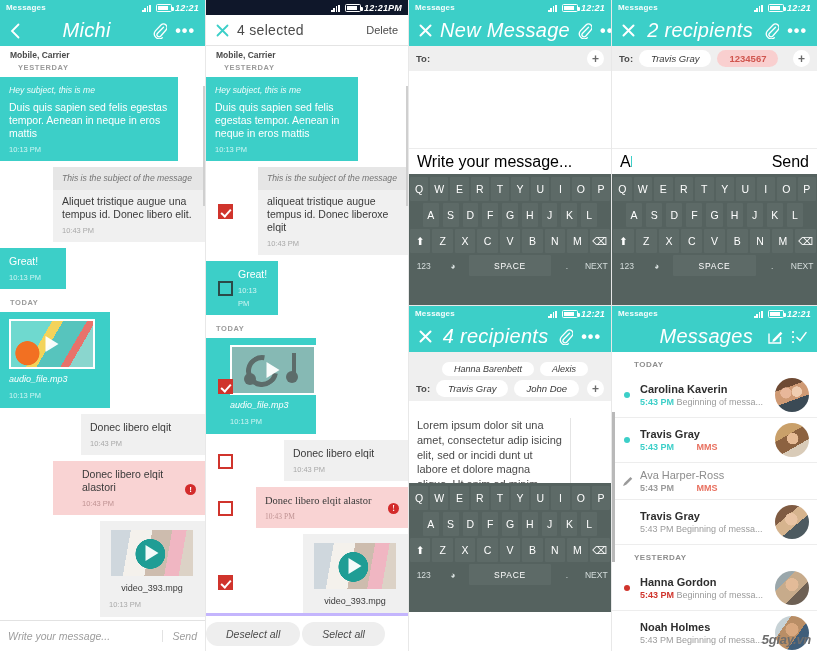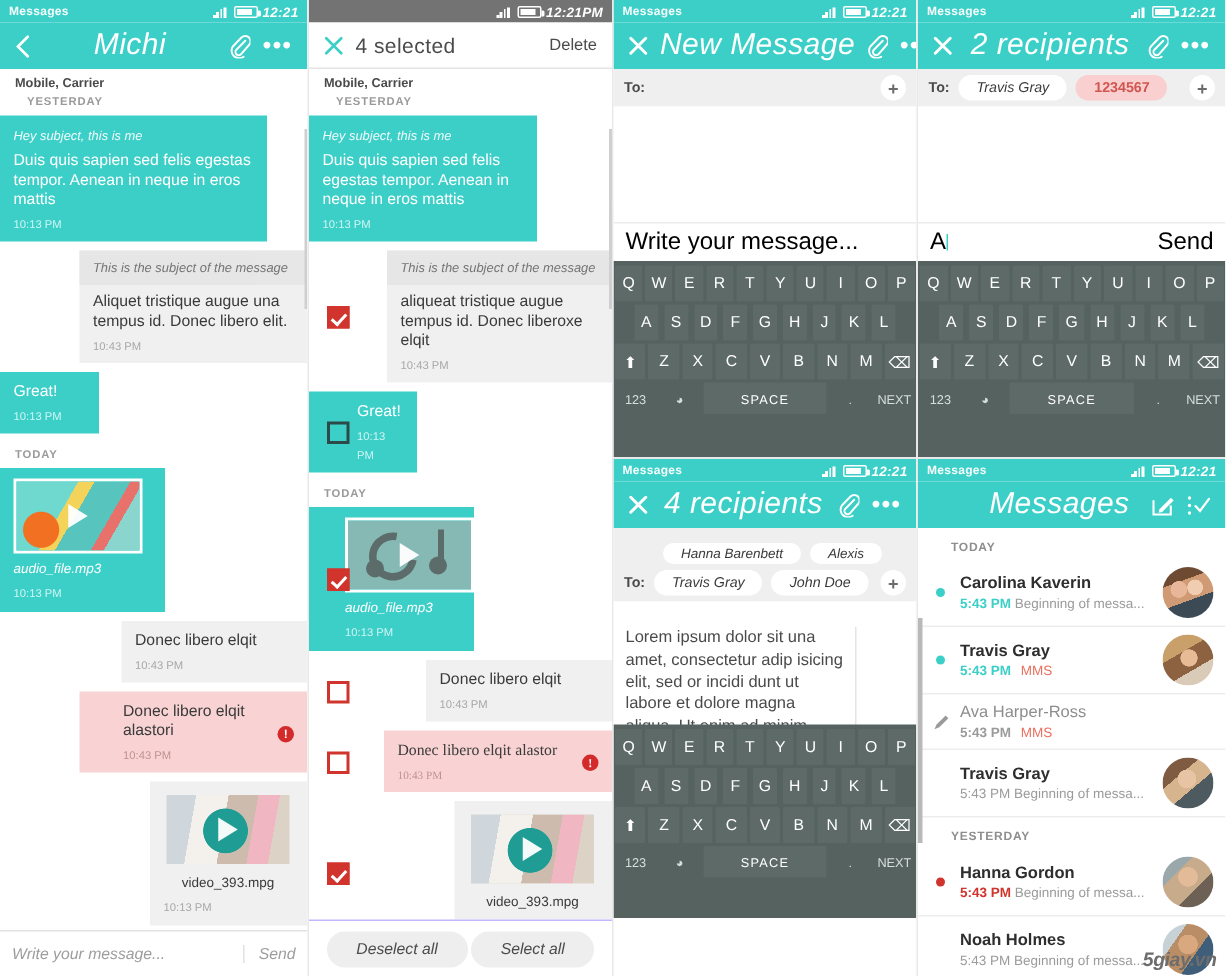--- a/index.html
+++ b/index.html
@@ -12,21 +12,21 @@
   .board { position: relative; width: 696px; height: 651px; background:#fff; }
 
   
   .panel { position: absolute; background: #fff; overflow: hidden; }
   .statusbar {
     height: 15px; background: #3CCFC8; color: #fff;
     display: flex; align-items: center; padding: 0 6px;
     font-size: 8px; font-weight: bold; letter-spacing: .2px;
     font-family: "Liberation Sans", sans-serif;
   }
-  .statusbar.dark { background: #737373; }
+  .statusbar.dark { background: #0f172a; }
   .sb-label { flex: 0 0 auto; opacity:.95; }
   .sb-spacer { flex: 1 1 auto; }
   .sb-icons { display:flex; align-items:center; gap:3px; }
   .sig { display:inline-block; width:11px; height:8px; position:relative; }
   .sig i { position:absolute; bottom:0; width:1.6px; background:#fff; display:block; }
   .sig i:nth-child(1){ left:0; height:2px;}
   .sig i:nth-child(2){ left:2.4px; height:3.6px;}
   .sig i:nth-child(3){ left:4.8px; height:5.3px;}
   .sig i:nth-child(4){ left:7.2px; height:7px;}
   .batt { display:inline-block; width:16px; height:8px; border:1.2px solid #fff; border-radius:1.5px; position:relative; }
@@ -124,21 +124,21 @@
     position:absolute; left:0; right:0; bottom:0; height:31px; background:#fff;
     border-top:1px solid #e2e2e2; display:flex; align-items:center; padding:0 8px;
   }
   .composer .ph { flex:1 1 auto; font-size:10.5px; font-style:italic; color:#9d9d9d; }
   .caret{ display:inline-block; width:1px; height:11px; background:#3CCFC8; vertical-align:-2px; }
   .composer .send { font-size:10.5px; font-style:italic; color:#9d9d9d; padding-left:9px; border-left:1px solid #e2e2e2;}
 
   
   .selfoot {
     position:absolute; left:0; right:0; bottom:0; height:38px; background:#fff;
-    border-top:1px solid #c4b5fd; display:flex; align-items:center; justify-content:center; gap:2px;
+    border-top:3px solid #c4b5fd; display:flex; align-items:center; gap:2px;
   }
   .pill {
     background:#eeeeee; border-radius:14px; padding:6px 20px; font-size:10.5px;
     font-style:italic; color:#4b4b4b; cursor:pointer;
   }
 
   
   .tobar { background:#efefef; display:flex; align-items:center; padding:4px 7px; gap:6px; min-height:24px;}
   .tobar .tolbl { font-size:9.5px; color:#4a4a4a; font-weight:bold;}
   .chip { background:#fff; border-radius:11px; padding:3px 12px; font-size:9.5px; font-style:italic; color:#3a3a3a; white-space:nowrap;}
@@ -168,21 +168,21 @@
   .citem { display:flex; align-items:center; padding:5px 8px 5px 8px; border-bottom:1px solid #ededed; gap:6px; position:relative;}
   .cmark { width:14px; flex:0 0 auto; display:flex; align-items:center; justify-content:center;}
   .bdot { width:6px; height:6px; border-radius:50%; background:#3CCFC8; }
   .bdot.red { background:#d0342c; }
   .ctext { flex:1 1 auto; min-width:0; }
   .cname { font-size:11px; color:#2e2e2e; font-weight:bold; line-height:14px; }
   .cname.muted { color:#8d8d8d; font-weight:normal;}
   .cprev { font-size:9px; color:#9b9b9b; line-height:12px; white-space:nowrap; overflow:hidden;}
   .ctime { color:#3CCFC8; font-weight:bold; }
   .ctime.red { color:#d0342c; }
-  .mms { color:#e8705f; font-weight:normal; margin-left:4px;}
+  .mms { color:#e8705f; font-weight:bold; margin-left:20px;}
   .avatar { width:34px; height:34px; border-radius:50%; flex:0 0 auto; overflow:hidden; position:relative;}
   .av1{ background:
      radial-gradient(circle at 32% 44%, #e8b79a 0 18%, transparent 19%),
      radial-gradient(circle at 64% 40%, #f0cdb0 0 17%, transparent 18%),
      linear-gradient(160deg,#6e4a33 0 30%, #cf9a74 30% 62%, #3b4a55 62% 100%); }
   .av2{ background:
      radial-gradient(circle at 52% 46%, #e7bb95 0 22%, transparent 23%),
      linear-gradient(150deg,#c9a06a 0 36%, #8c6240 36% 66%, #d9cbb8 66% 100%); }
   .av3{ background:
      radial-gradient(circle at 48% 42%, #e9c4a4 0 23%, transparent 24%),

